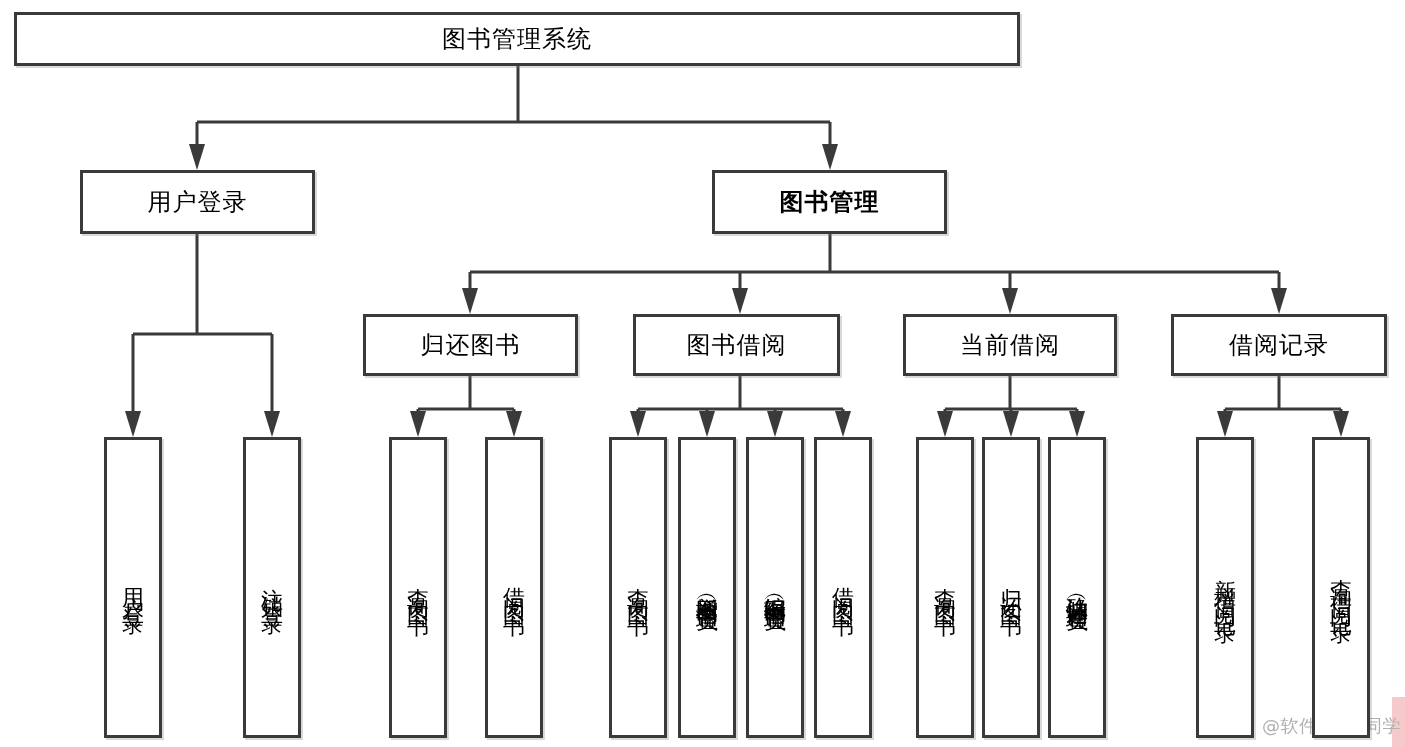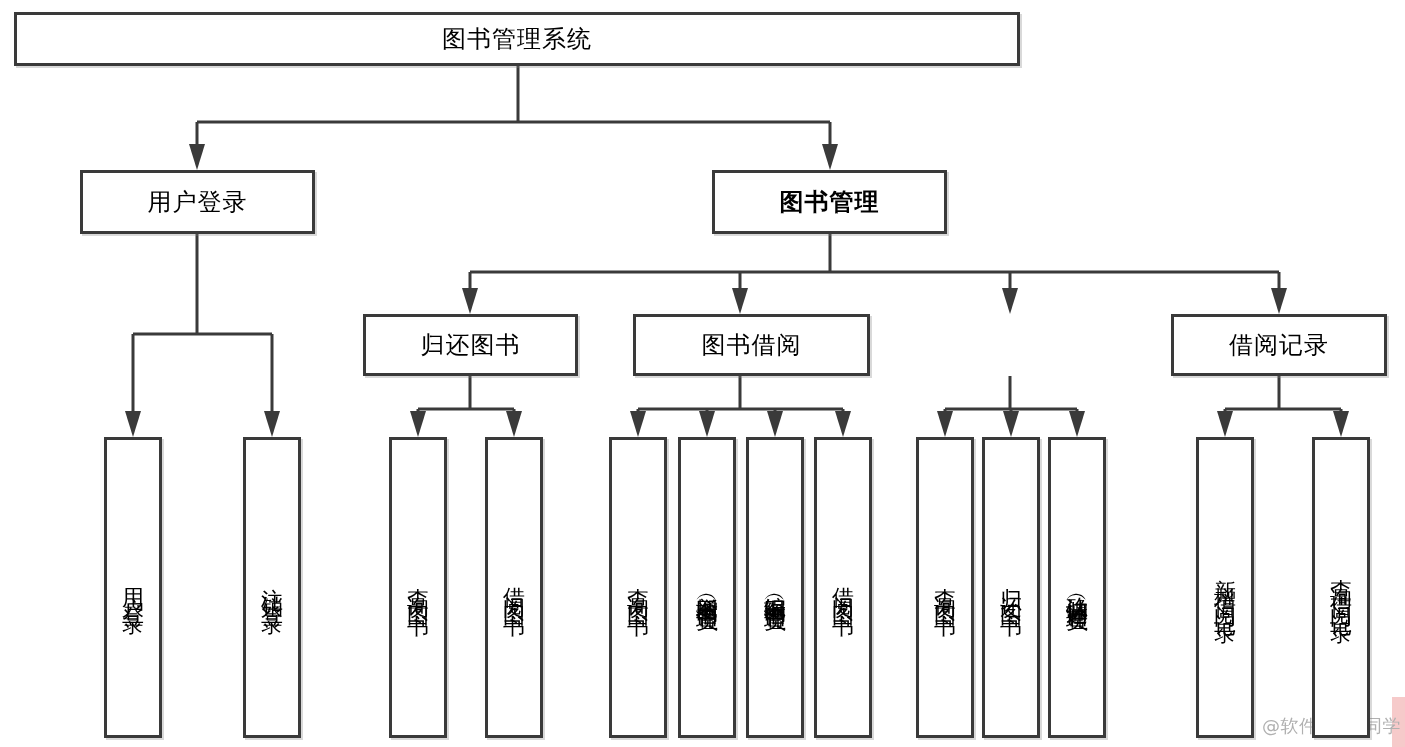--- a/index.html
+++ b/index.html
@@ -100,21 +100,22 @@
         <polygon points="1333,411 1349,411 1341,437"></polygon>
       </g>
   </svg>
 
   <div class="node hnode" style="left:14px; top:12px; width:1006px; height:54px;">图书管理系统</div>
 
   <div class="node hnode" style="left:80px; top:170px; width:235px; height:64px;">用户登录</div>
   <div class="node hnode" style="left:712px; top:170px; width:235px; height:64px;font-weight:bold;">图书管理</div>
 
   <div class="node hnode" style="left:363px; top:314px; width:215px; height:62px;">归还图书</div>
-  <div class="node hnode" style="left:633px; top:314px; width:237px; height:62px;">图书借阅</div>
+  <div class="node hnode" style="left:633px; top:314px; width:207px; height:62px;">图书借阅</div>
+  <div class="node hnode" style="left:903px; top:314px; width:214px; height:62px;">当前借阅</div>
   <div class="node hnode" style="left:1171px; top:314px; width:216px; height:62px;">借阅记录</div>
 
   <div class="node leaf" style="left:104px; top:437px; width:58px; height:301px;">用户登录</div>
   <div class="node leaf" style="left:243px; top:437px; width:58px; height:301px;">注销登录</div>
 
   <div class="node leaf" style="left:389px; top:437px; width:58px; height:301px;">查询图书</div>
   <div class="node leaf" style="left:485px; top:437px; width:58px; height:301px;">借阅图书</div>
 
   <div class="node leaf" style="left:609px; top:437px; width:58px; height:301px;">查询图书</div>
   <div class="node leaf dense" style="left:678px; top:437px; width:58px; height:301px;">新增图书（管理员）</div>

